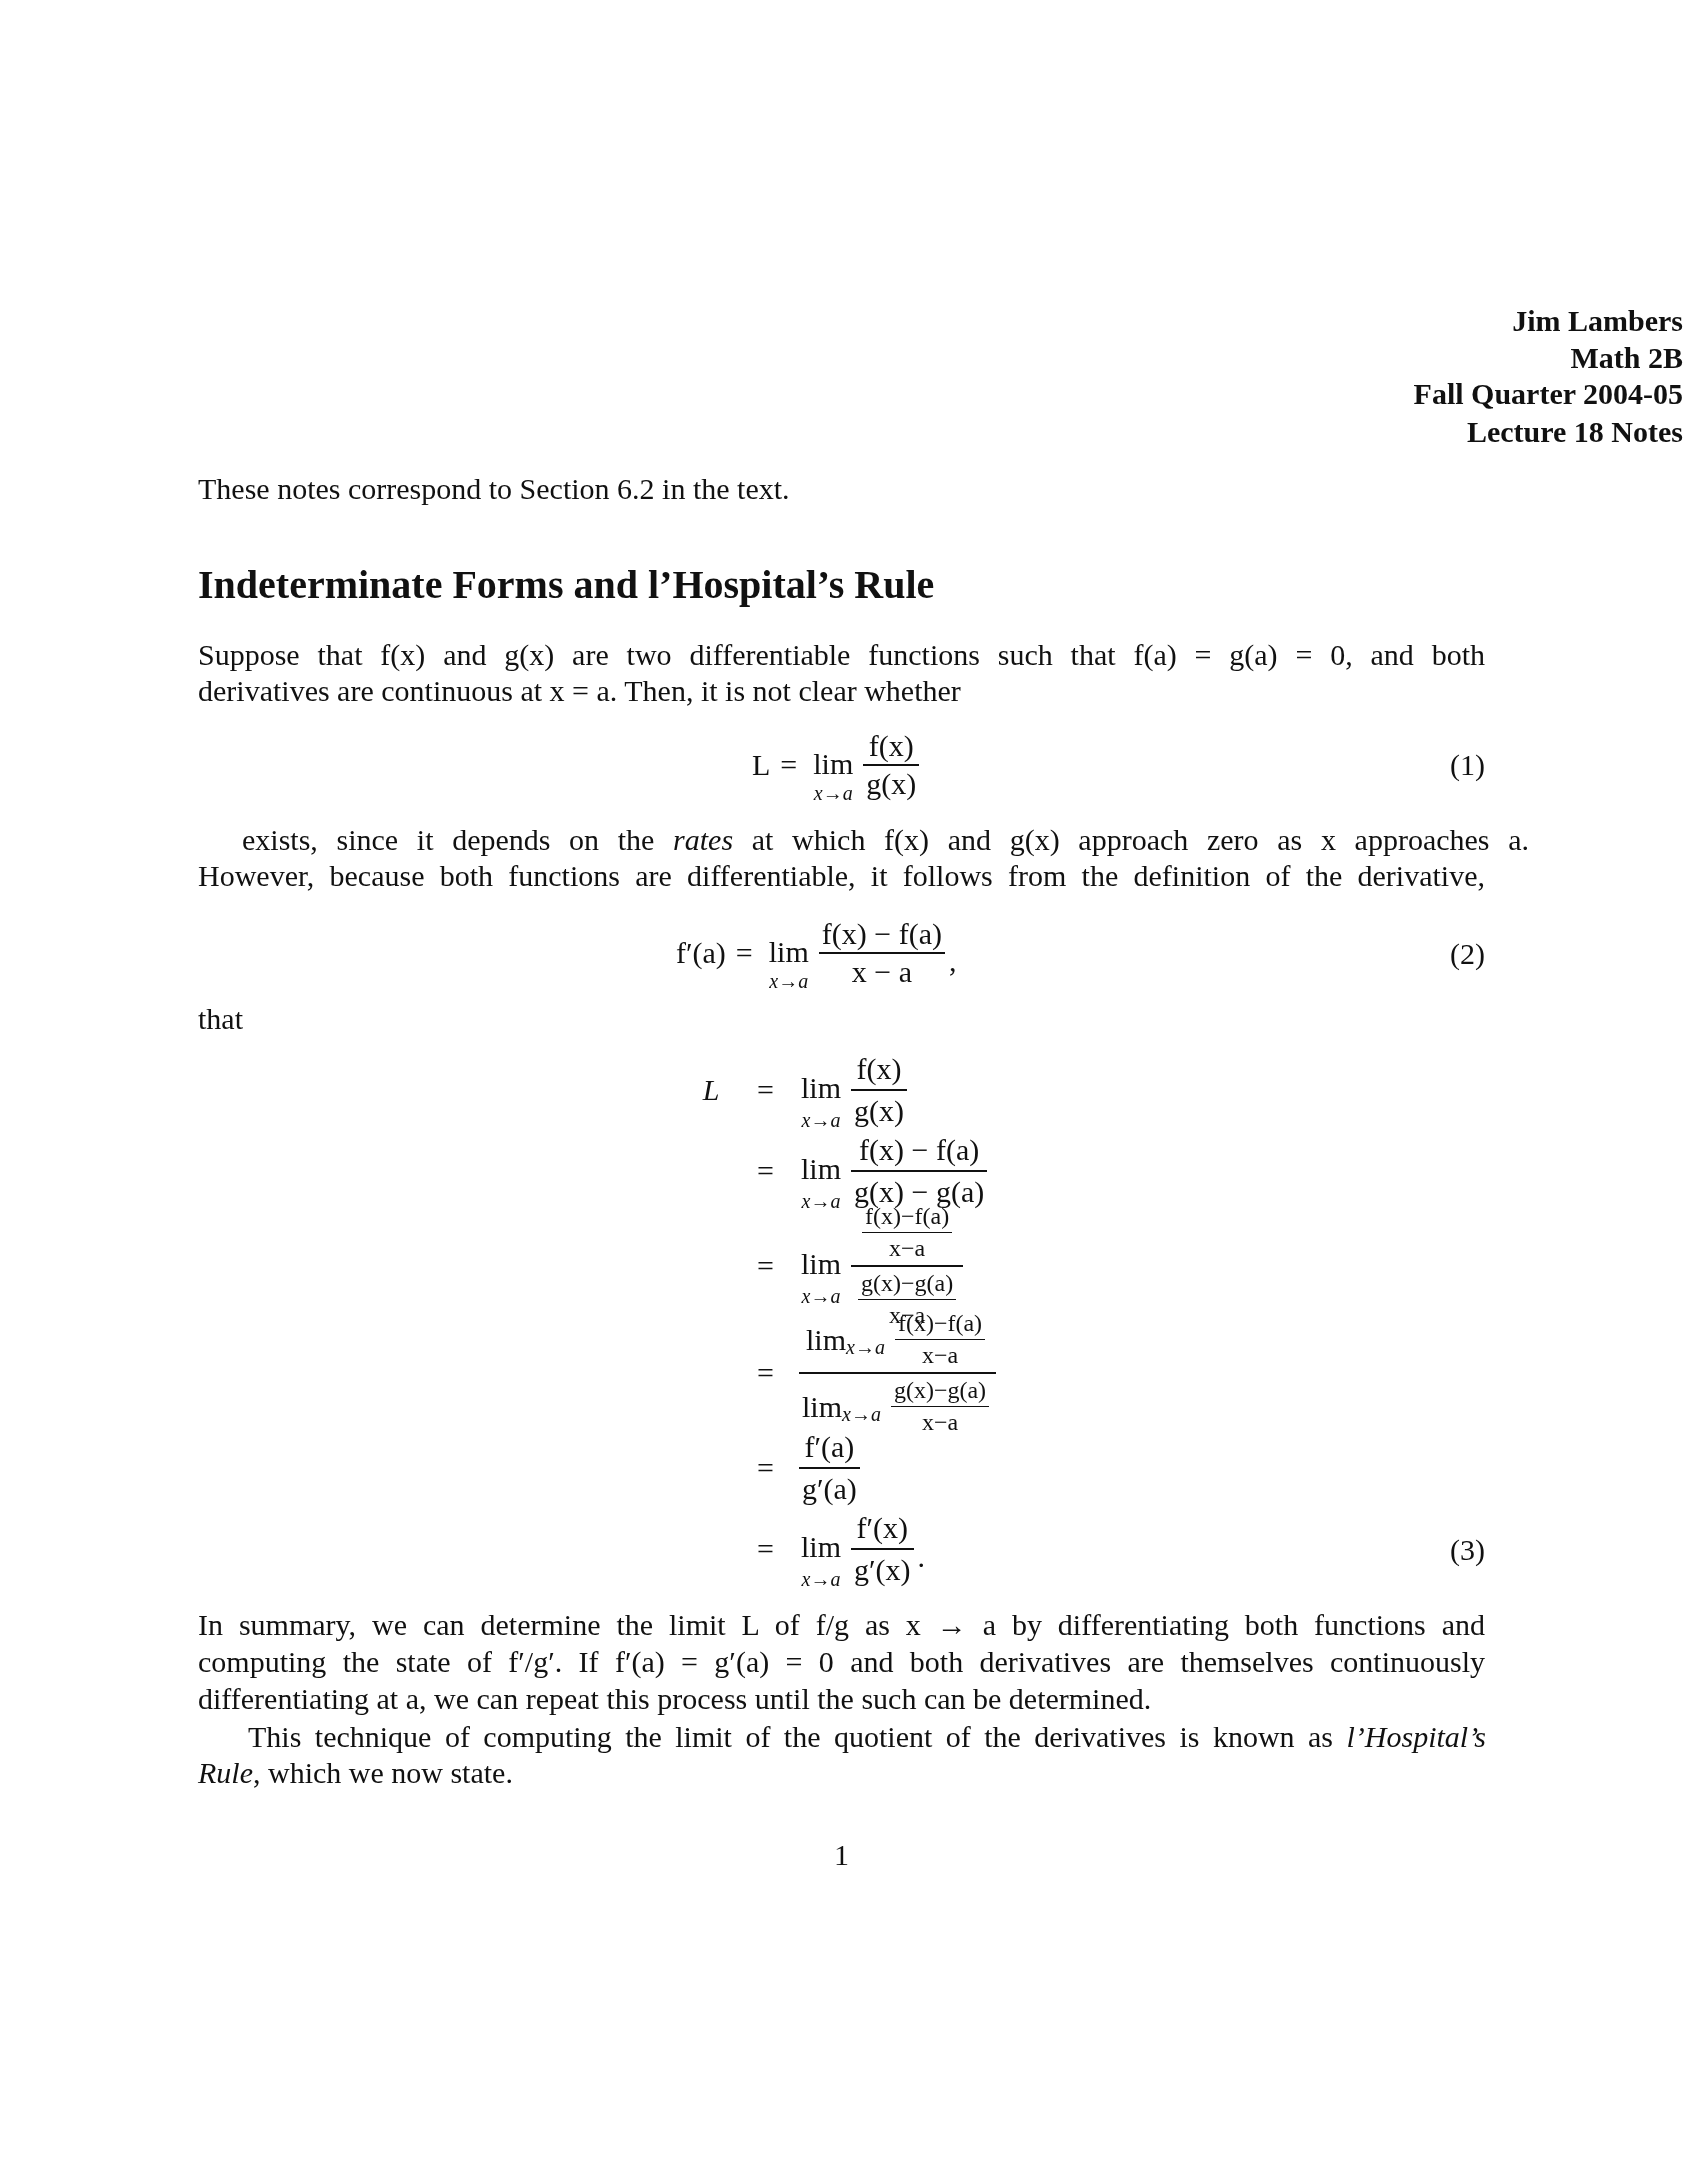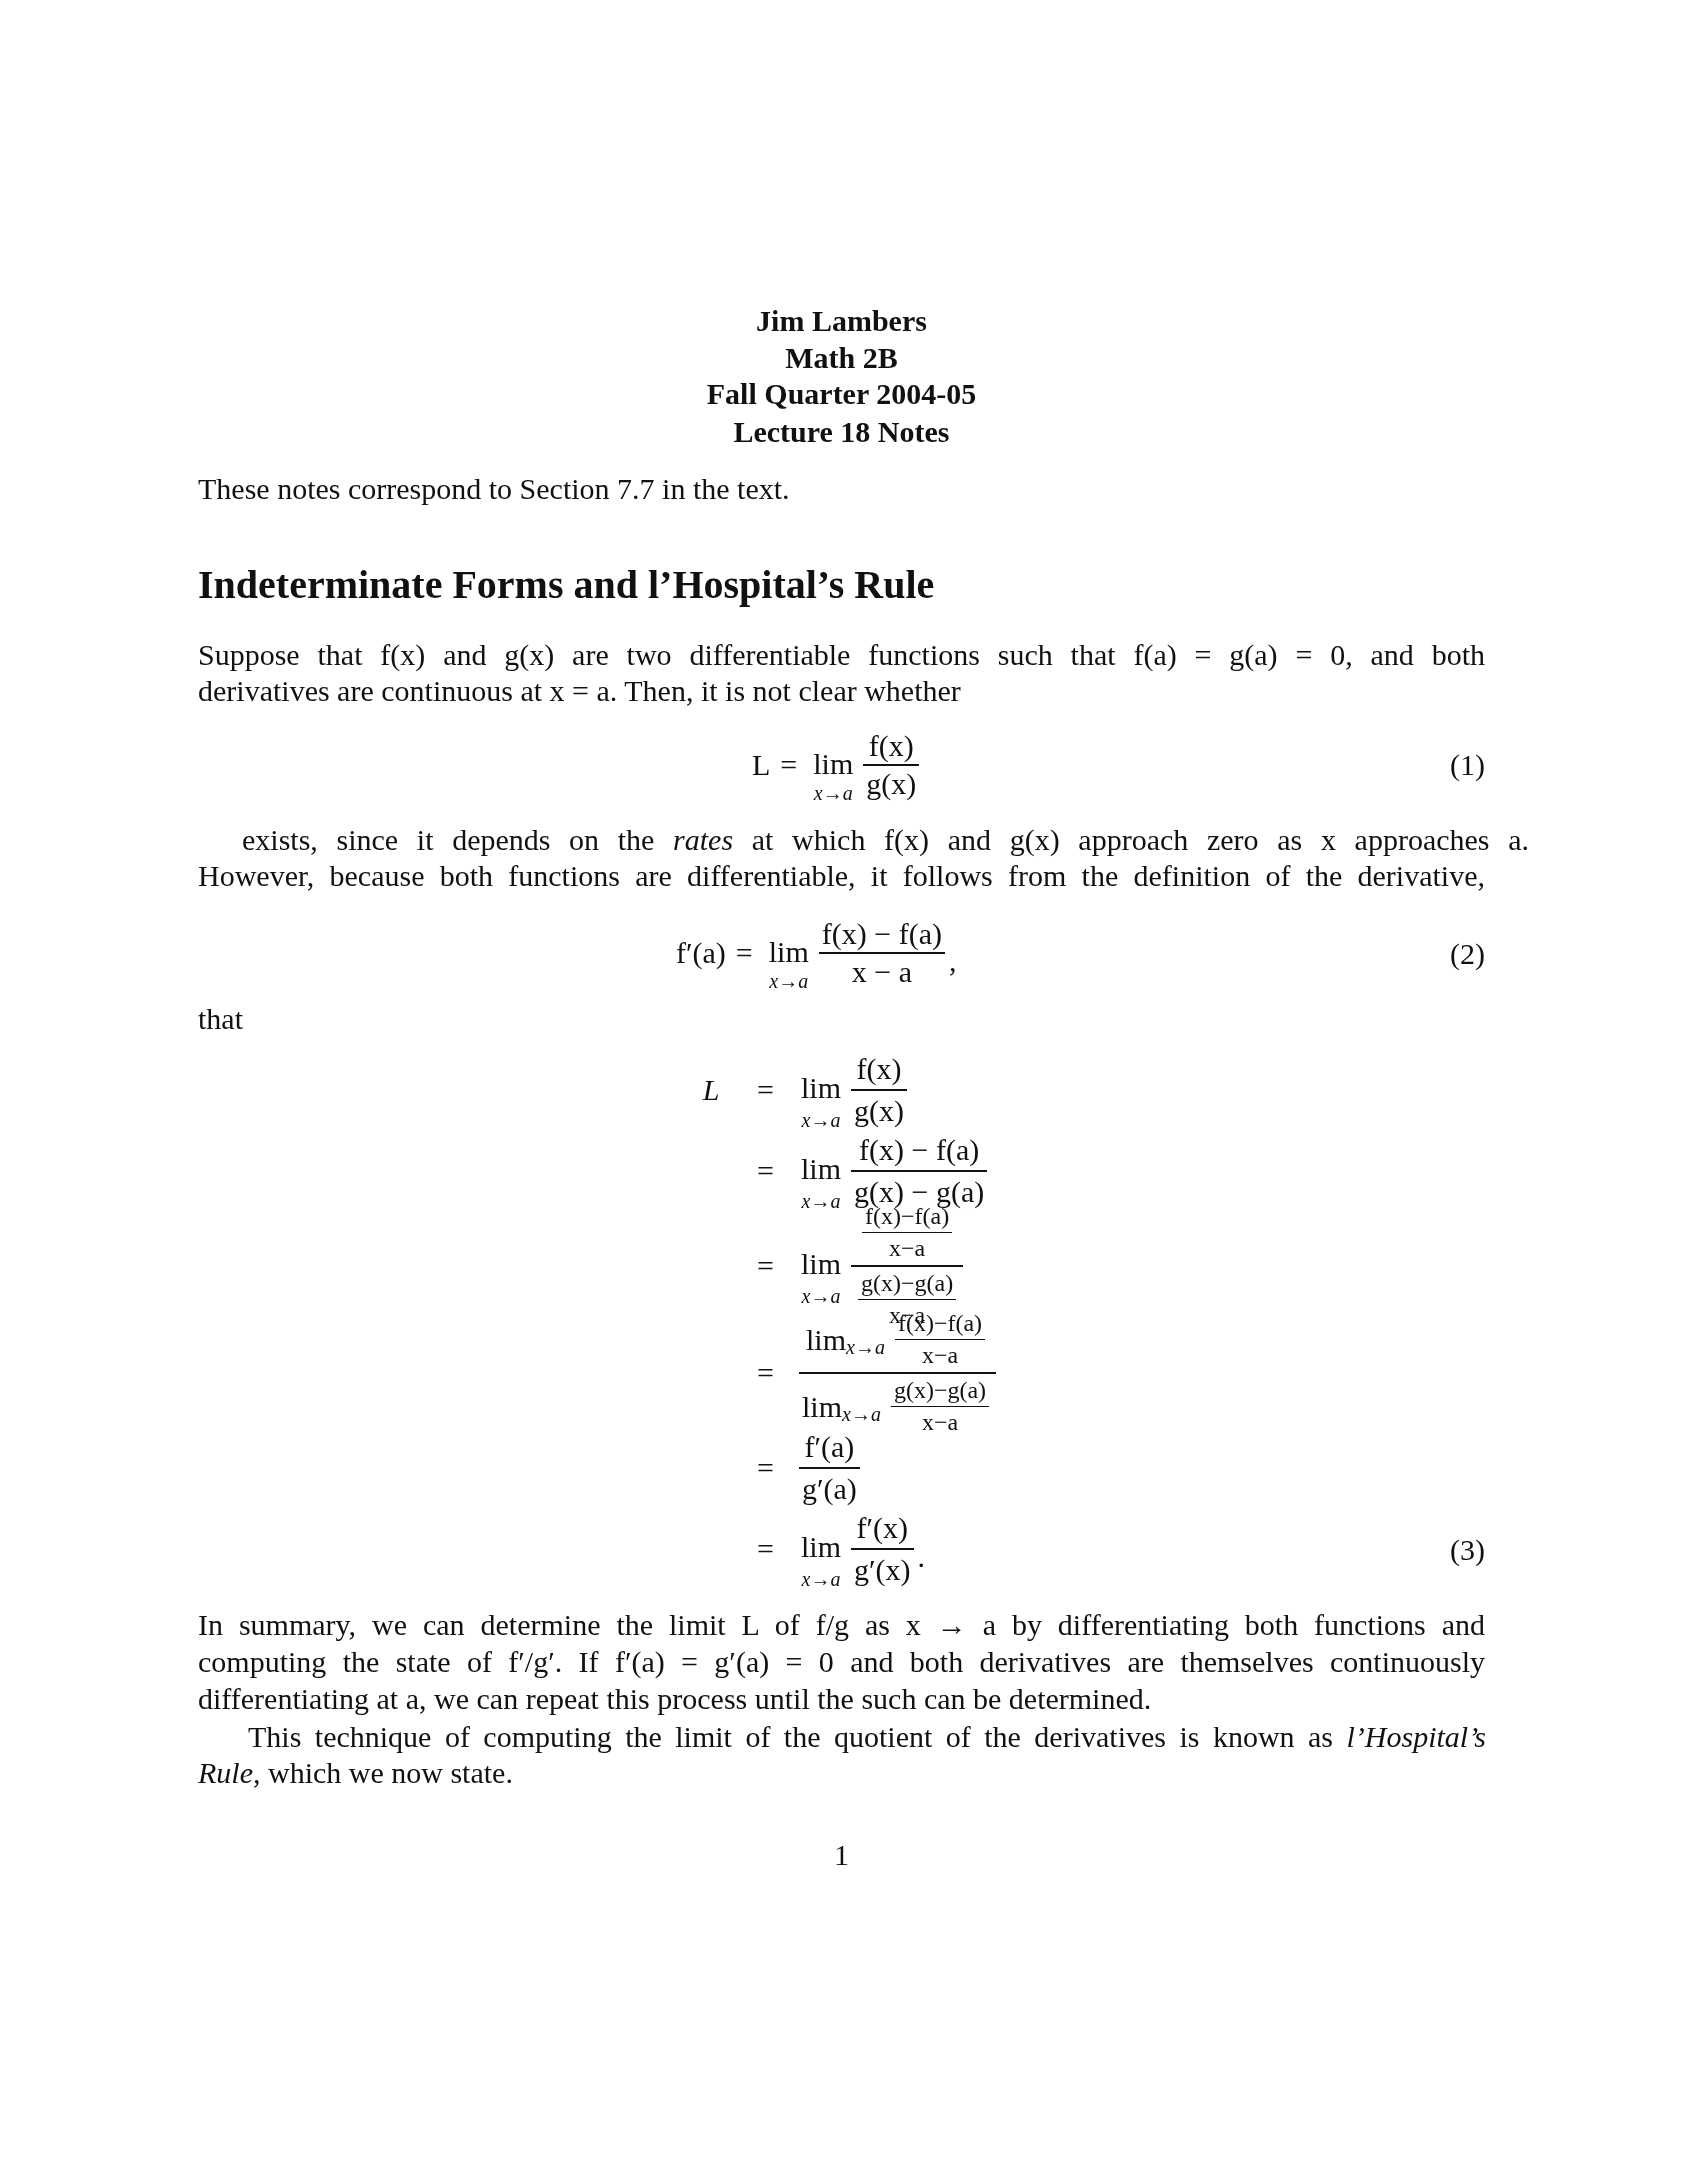--- a/index.html
+++ b/index.html
@@ -1,19 +1,19 @@
 <!DOCTYPE html>
 <html><head>
 <meta charset="utf-8">
 <style>
   html, body { margin: 0; padding: 0; background: #ffffff; }
   body { width: 1683px; height: 2178px; position: relative; overflow: hidden;
          font-family: "Liberation Serif", "DejaVu Serif", serif; color: #111; }
   .abs { position: absolute; white-space: nowrap; }
-  .title { left: 0; width: 1683px; text-align: center; font-weight: bold; font-size: 30px; line-height: 30px; }
+  .title { left: 0; width: 1683px; text-align: right; font-weight: bold; font-size: 30px; line-height: 30px; }
   .body { font-size: 30px; line-height: 30px; }
   .justify { left: 198px; width: 1287px; text-align: justify; text-align-last: justify; white-space: normal; }
   .heading { font-weight: bold; font-size: 40px; line-height: 40px; left: 198px; }
   i, .m { }
   .eqnum { font-size: 30px; line-height: 30px; right: 198px; text-align: right; }
   
   .math { font-size: 30px; line-height: 1; display: flex; align-items: center; }
   .frac { display: inline-flex; flex-direction: column; align-items: center; vertical-align: middle; margin: 0 4px; }
   .frac > .num, .frac > .den { padding: 0 3px; white-space: nowrap; }
   .frac > .bar { align-self: stretch; border-top: 2px solid #111; margin: 3px 0; }
@@ -28,21 +28,21 @@
   .pagenum { left: 0; width: 1683px; text-align: center; font-size: 30px; line-height: 30px; }
 </style>
 </head>
 <body>
 
 <div class="abs title" style="top:306px;">Jim Lambers</div>
 <div class="abs title" style="top:343px;">Math 2B</div>
 <div class="abs title" style="top:379px;">Fall Quarter 2004-05</div>
 <div class="abs title" style="top:417px;">Lecture 18 Notes</div>
 
-<div class="abs body" style="left:198px; top:474px;">These notes correspond to Section 7.7 in the text.</div>
+<div class="abs body" style="left:198px; top:474px;">These notes correspond to Section 6.2 in the text.</div>
 
 <div class="abs heading" style="top:565px;">Indeterminate Forms and l’Hospital’s Rule</div>
 
 <div class="abs body justify" style="top:640px;">
   <span>Suppose that </span><span class="m">f(x)</span><span> and </span><span class="m">g(x)</span><span> are two differentiable functions such that </span><span class="m">f(a) = g(a) = 0</span><span>, and both</span>
 </div>
 <div class="abs body" style="left:198px; top:676px;">
   <span>derivatives are continuous at </span><span class="m">x = a</span><span>. Then, it is not clear whether</span>
 </div>
 

